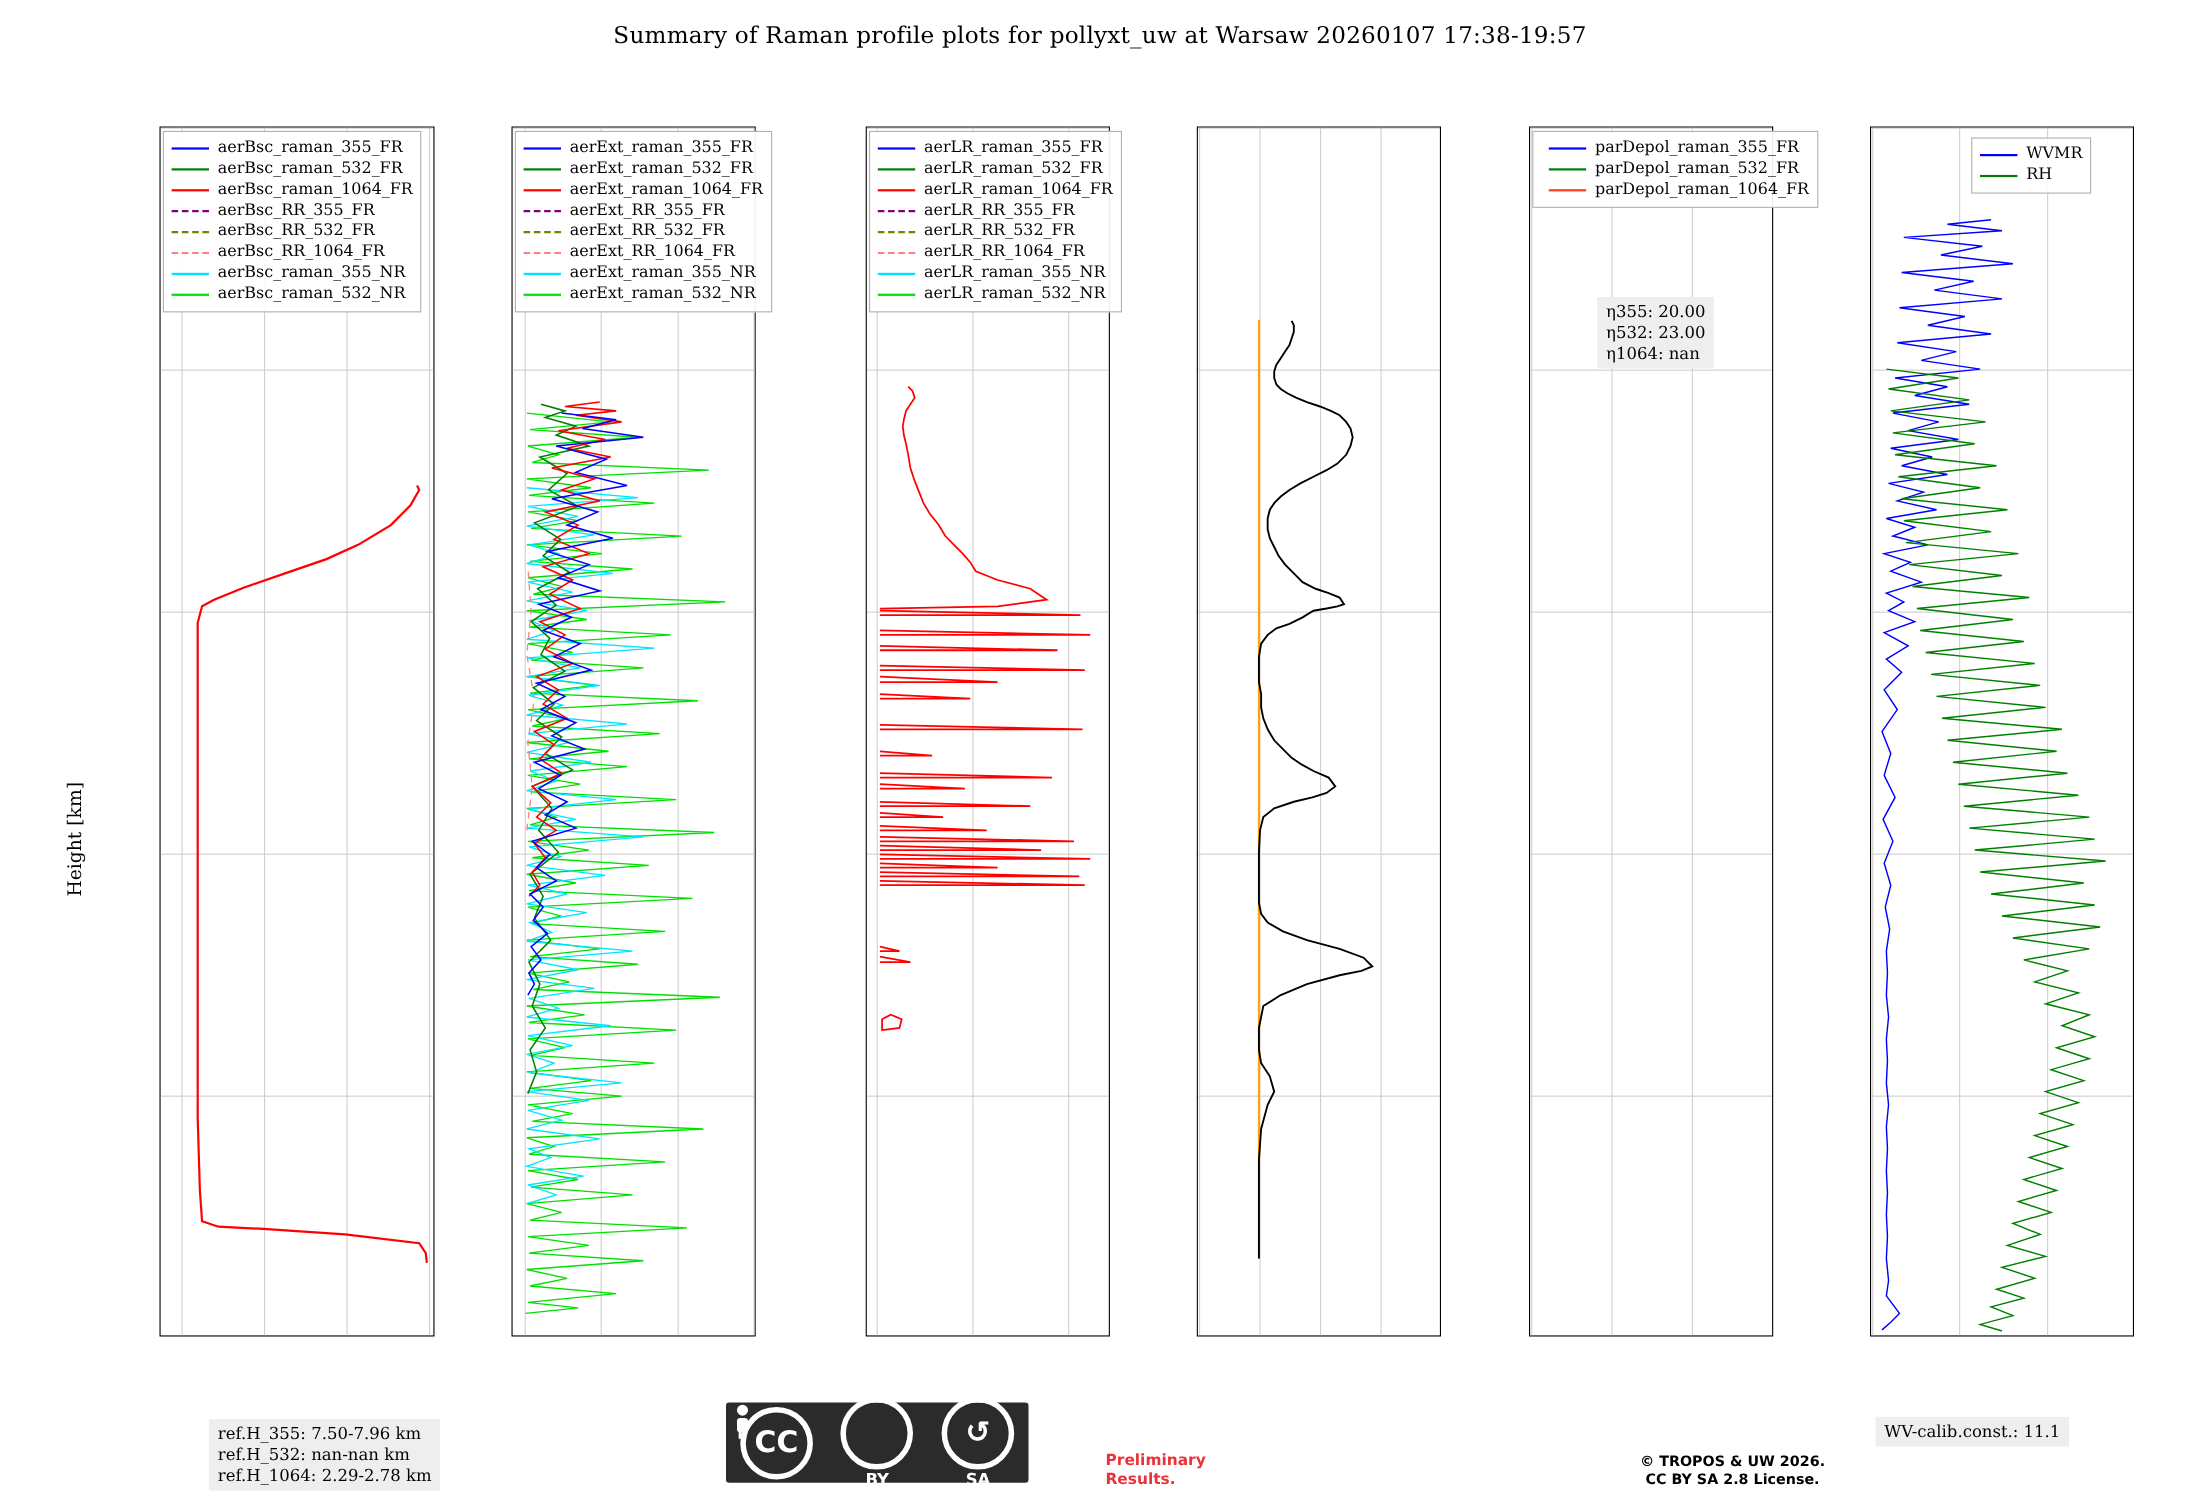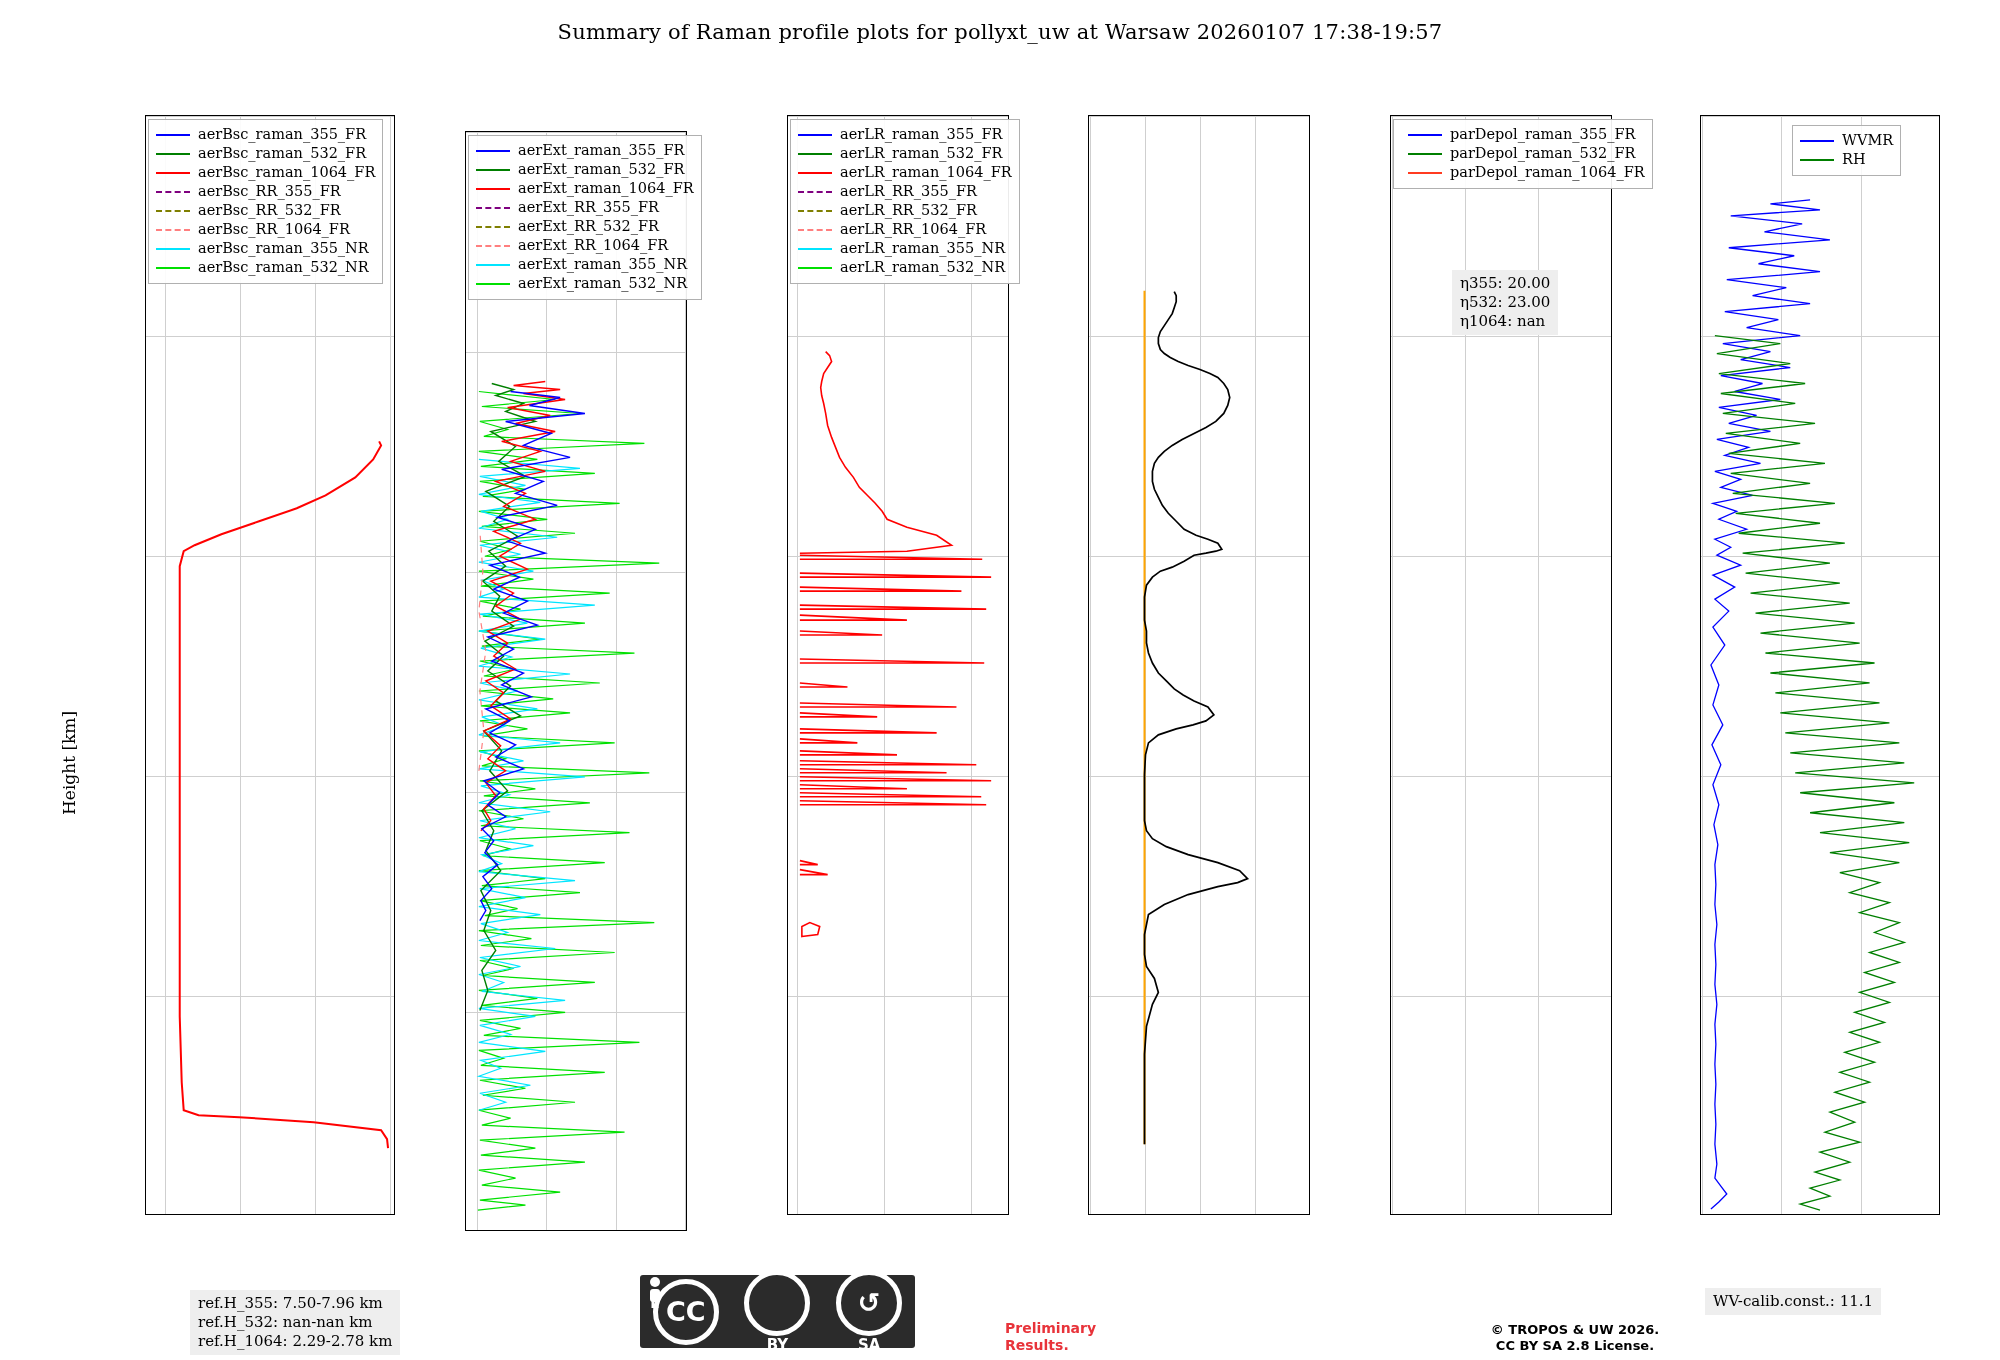--- a/index.html
+++ b/index.html
@@ -122,21 +122,21 @@
         <span class="swatch" style="border-top:2px solid #00e5ff;"></span>
         <span class="lbl">aerBsc_raman_355_NR</span>
       </div>
     <div class="row">
         <span class="swatch" style="border-top:2px solid #00e000;"></span>
         <span class="lbl">aerBsc_raman_532_NR</span>
       </div>
   </div>
 </div>
 
-<div class="panel" style="left:465px;top:115px;width:222px;height:1208px;margin-top:16px;">
+<div class="panel" style="left:465px;top:115px;width:222px;height:1208px;">
   <div class="plotbox" style="left:0;top:0;width:222px;height:1100px;">
     <div class="grid-line h" style="top:0px;"></div>
     <div class="grid-line h" style="top:220px;"></div>
     <div class="grid-line h" style="top:440px;"></div>
     <div class="grid-line h" style="top:660px;"></div>
     <div class="grid-line h" style="top:880px;"></div>
     <div class="grid-line v" style="left:11.1px;"></div>
     <div class="grid-line v" style="left:80.4px;"></div>
     <div class="grid-line v" style="left:149.8px;"></div>
     <div class="grid-line v" style="left:219.1px;"></div>
@@ -365,21 +365,21 @@
       </div>
   </div>
 </div>
 
 <div class="infobox" style="left:190px;top:1290px;">
   <div>ref.H_355: 7.50-7.96 km</div>
   <div>ref.H_532: nan-nan km</div>
   <div>ref.H_1064: 2.29-2.78 km</div>
 </div>
 
-<div class="ccbox" style="left:640px;top:1275px;width:275px;height:73px;">
+<div class="ccbox" style="left:660px;top:1275px;width:275px;height:73px;">
   <div style="display:flex;flex-direction:column;align-items:center;">
     <div class="cc-circle">
         <span>CC</span>
       </div>
   </div>
   <div style="display:flex;flex-direction:column;align-items:center;">
     <div class="cc-circle">
       <svg width="30" height="34" viewBox="0 0 30 34">
         <circle cx="15" cy="7" r="5" fill="#fff"></circle>
         <rect x="10" y="14" width="10" height="13" rx="3" fill="#fff"></rect>

